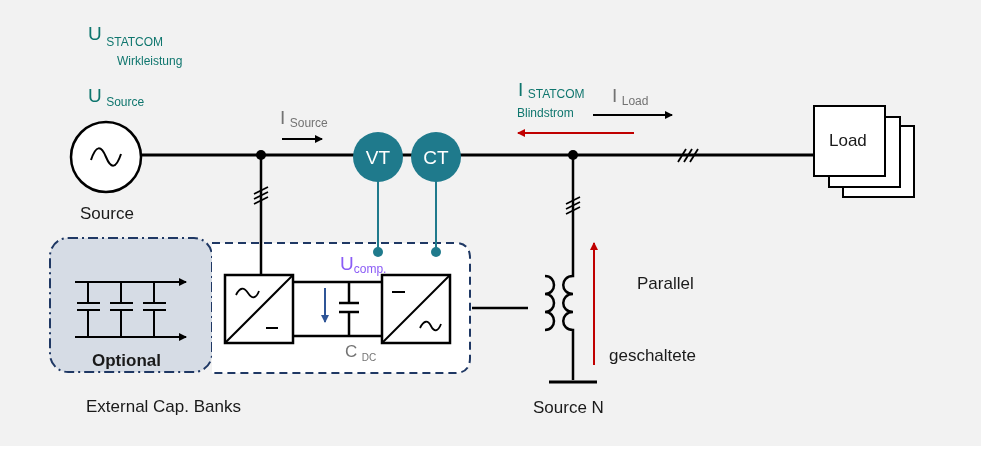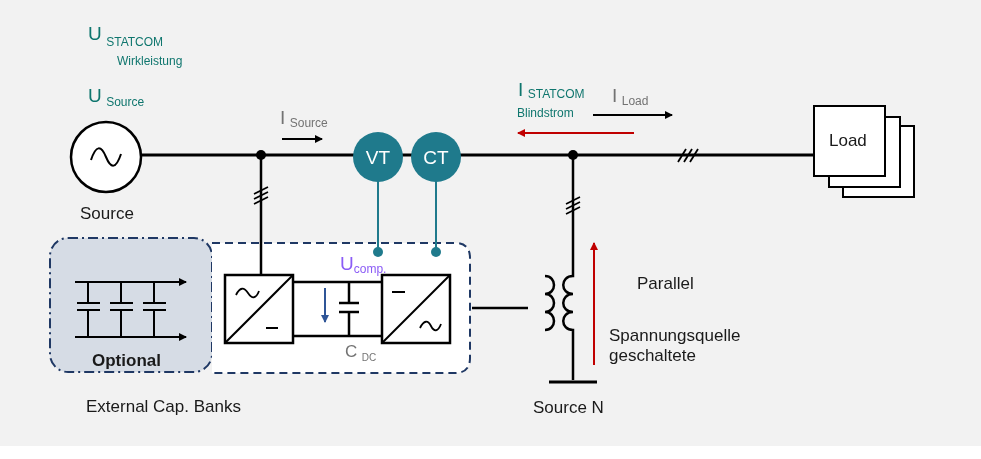--- a/index.html
+++ b/index.html
@@ -176,17 +176,16 @@
 <div class="lbl black" style="left:337px;top:343px;margin-left:8px;">
   <span style="font-size:17px;">C</span>
   <span style="font-size:10px;position:relative;top:4px;">DC</span>
 </div>
 
 <div class="lbl txt" style="left:92px;top:352px;font-weight:bold;">Optional</div>
 <div class="lbl txt" style="left:53px;top:398px;margin-left:33px;">External Cap. Banks</div>
 
 <div class="lbl txt" style="left:609px;top:275px;margin-left:28px;">Parallel</div>
 <div class="lbl txt" style="left:609px;top:301px;margin-top:46px;">geschaltete</div>
-<div class="lbl txt" style="left:609px;top:327px;">Spannungsquelle</div>
 
 <div class="lbl txt" style="left:533px;top:399px;">Source N</div>
 
 </div>
 
 </body></html>

